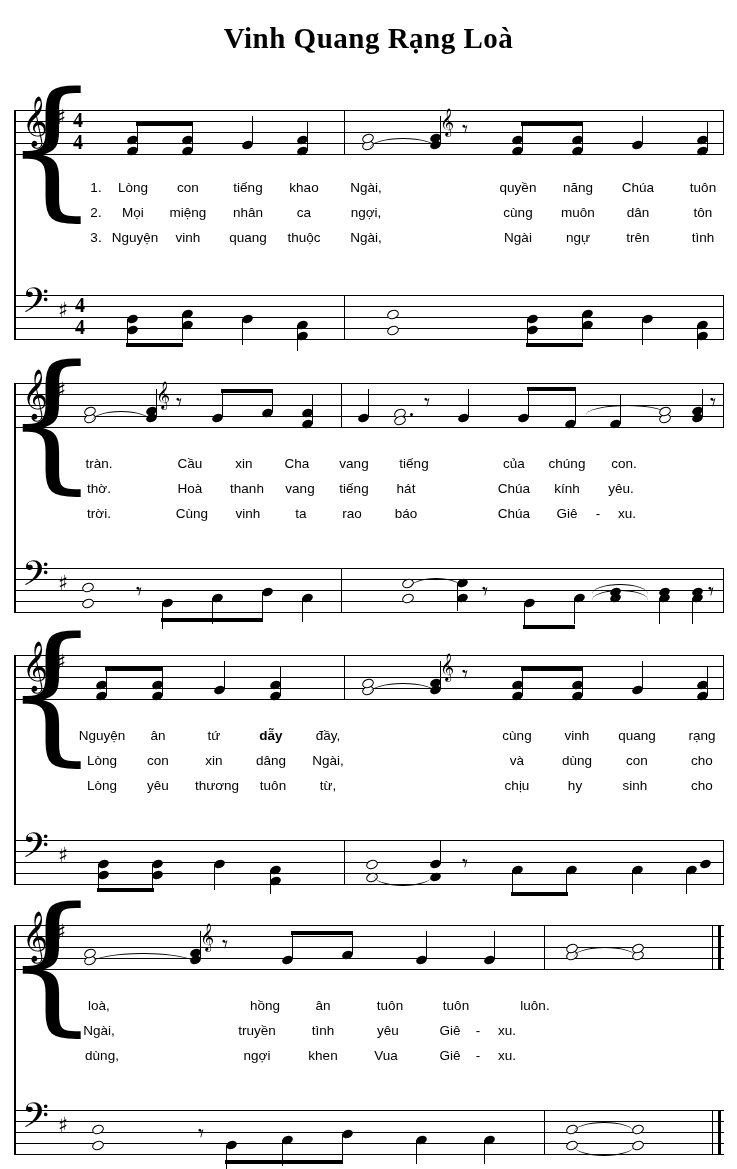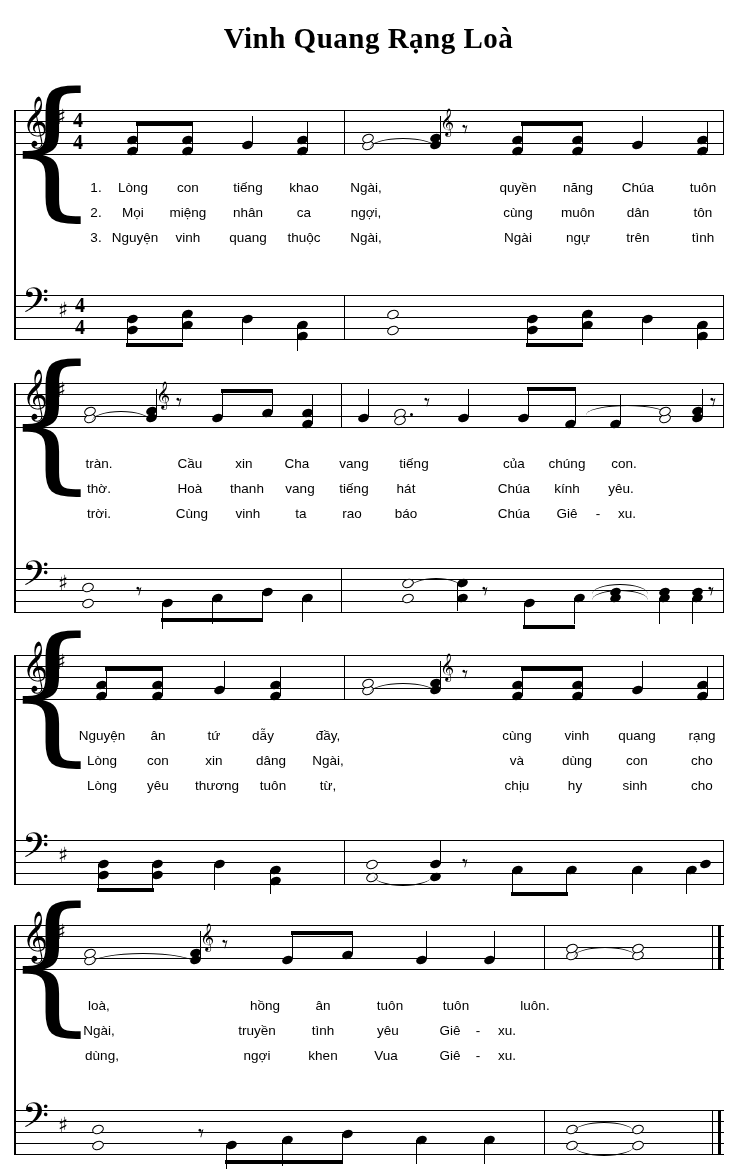--- a/index.html
+++ b/index.html
@@ -551,21 +551,21 @@
       <div class="notehead" style="left:683px;top:26px;"></div>
       <div class="stem" style="left:693px;top:12px;height:29px;"></div>
 
       <div class="barline" style="left:709px;"></div>
     </div>
 
     <div class="lyrics" style="top:73px;">
       <div class="syl" style="left:88px;">Nguyện</div>
       <div class="syl" style="left:144px;">ân</div>
       <div class="syl" style="left:200px;">tứ</div>
-      <div class="syl" style="left:249px;">dẫy</div>
+      <div class="syl" style="left:257px;font-weight:bold;">dẫy</div>
       <div class="syl" style="left:314px;">đầy,</div>
       <div class="syl" style="left:503px;">cùng</div>
       <div class="syl" style="left:563px;">vinh</div>
       <div class="syl" style="left:623px;">quang</div>
       <div class="syl" style="left:688px;">rạng</div>
     </div>
     <div class="lyrics" style="top:98px;">
       <div class="syl" style="left:88px;">Lòng</div>
       <div class="syl" style="left:144px;">con</div>
       <div class="syl" style="left:200px;">xin</div>

